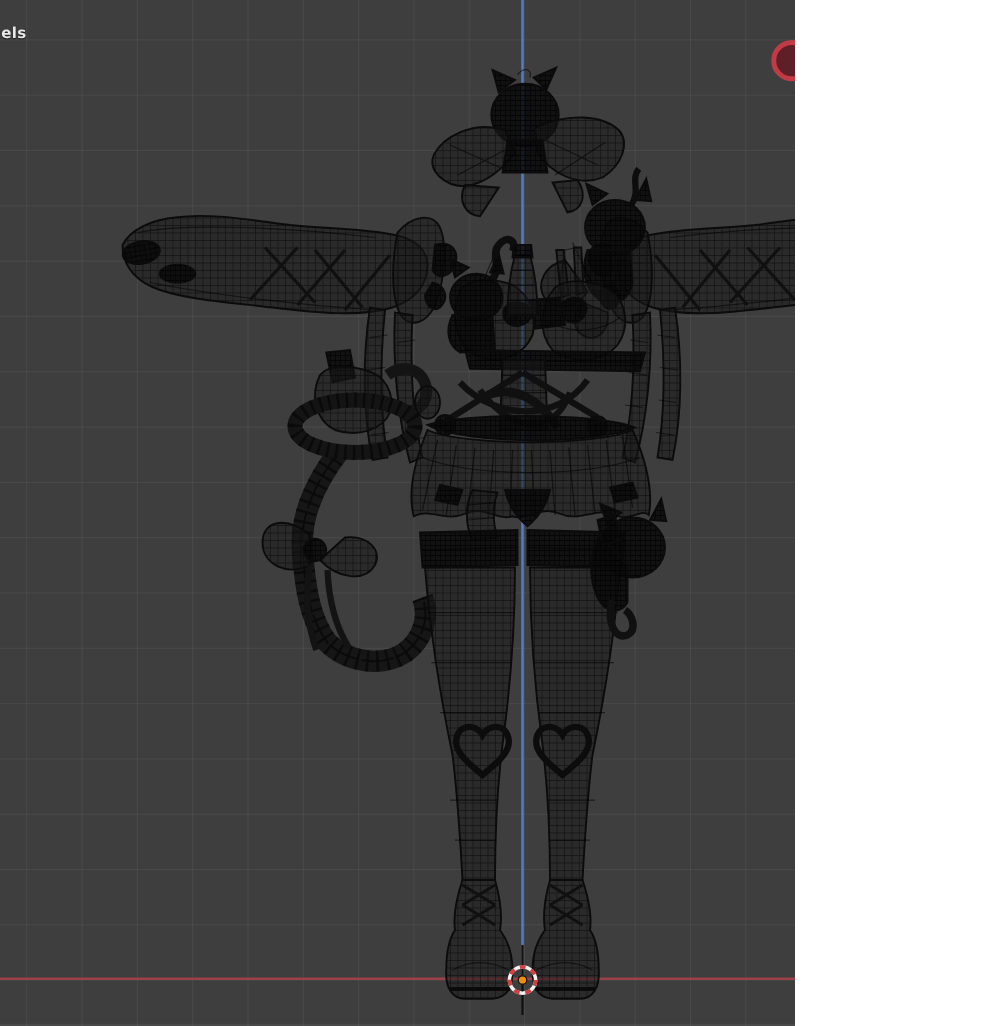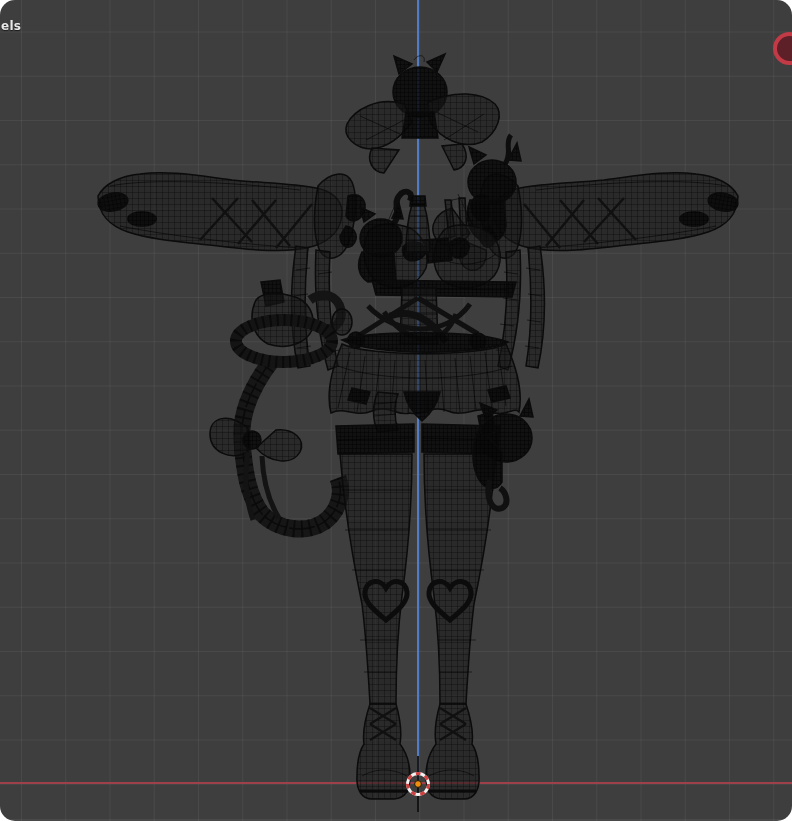--- a/index.html
+++ b/index.html
@@ -1,17 +1,17 @@
 <!DOCTYPE html>
 <html><head>
 <meta charset="utf-8">
 <style>
   html,body{margin:0;padding:0;width:792px;height:821px;overflow:hidden;
     font-family:"DejaVu Sans",sans-serif;}
-  .viewport{position:relative;width:792px;height:821px;background:#3e3e3e;overflow:hidden;border-radius:15px;}
+  .viewport{position:relative;width:636px;height:821px;background:#3e3e3e;overflow:hidden;}
   .grid{position:absolute;inset:0;
     background-image:
       linear-gradient(to right, rgba(255,255,255,0.055) 1px, transparent 1px),
       linear-gradient(to bottom, rgba(255,255,255,0.055) 1px, transparent 1px);
     background-size:44.25px 44.25px;
     background-position:21px 31.5px;}
   .axis-x{position:absolute;left:0;top:782px;width:792px;height:2px;background:#9e4049;}
   .axis-z{position:absolute;left:417px;top:0;width:2px;height:784px;background:#507cc8;}
   .model-svg,.cursor-svg{position:absolute;left:0;top:0;}
   .overlay-label{position:absolute;left:1px;top:19px;font-size:12px;font-weight:600;

